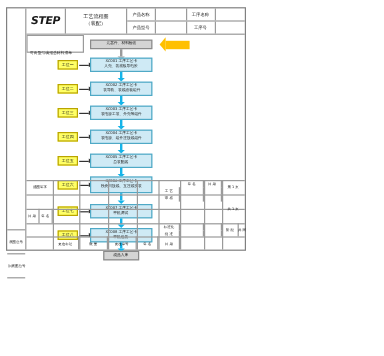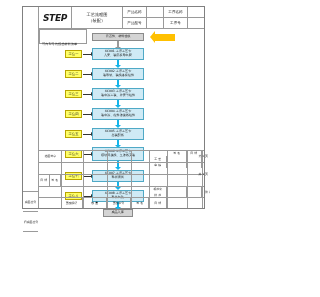--- a/index.html
+++ b/index.html
@@ -1,21 +1,21 @@
 <!DOCTYPE html>
 <html><head>
 <meta charset="utf-8">
 <style>
   html,body{margin:0;padding:0;background:#ffffff;}
   body{
     width:210px;height:297px;overflow:hidden;
     font-family:"DejaVu Sans","Liberation Sans",sans-serif;
     color:#1a1a1a;
   }
-  .page{position:relative;width:210px;height:213px;box-sizing:border-box;padding:6px 5px 4px 22px;}
+  .page{position:relative;width:210px;height:213px;box-sizing:border-box;padding:6px 5px 4px 5px;}
   .frame{position:relative;width:100%;height:100%;border:1px solid #808080;box-sizing:border-box;background:#fff;}
 
   
   .hdr{position:absolute;left:16px;top:0;right:0;height:22px;border-bottom:1px solid #9a9a9a;box-sizing:border-box;display:flex;}
   .hdr-step{width:32px;border-right:1px solid #9a9a9a;display:flex;align-items:center;justify-content:center;
             font-style:italic;font-weight:bold;font-size:9px;letter-spacing:-.3px;}
   .hdr-title{width:50px;border-right:1px solid #9a9a9a;display:flex;flex-direction:column;align-items:center;justify-content:center;line-height:1.15;}
   .hdr-title span{font-size:4.4px;transform:scale(.96);}
   .hdr-grid{flex:1;display:flex;flex-direction:column;}
   .hrow{flex:1;display:flex;}

